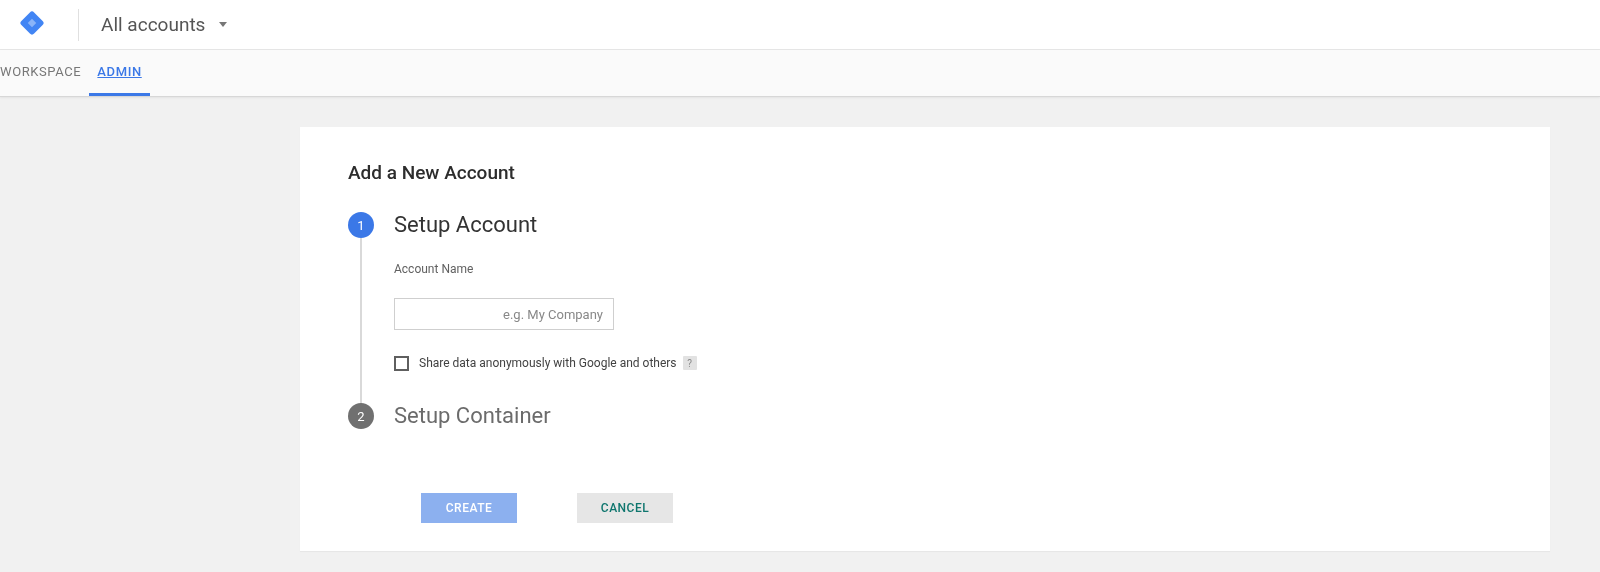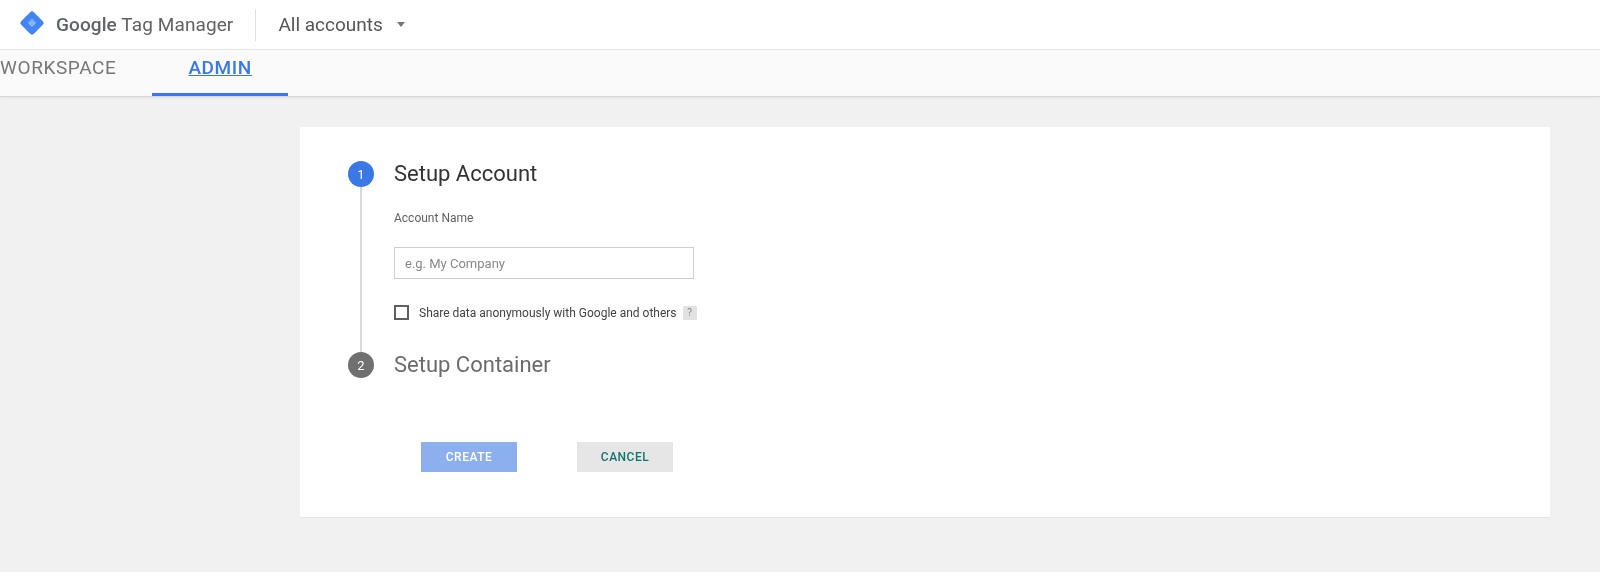--- a/index.html
+++ b/index.html
@@ -51,22 +51,22 @@
     .navbar {
       height: 47px;
       background: #fafafa;
       border-bottom: 1px solid #d7d7d7;
       display: flex;
       align-items: flex-end;
       padding-left: 0;
       box-shadow: 0 1px 2px rgba(0,0,0,0.06);
     }
     .nav-tab {
-      padding: 15px 36px 14px;
-      font-size: 19px;
+      padding: 15px 8px 14px;
+      font-size: 13px;
       letter-spacing: 0.6px;
       color: #777;
       cursor: pointer;
       border-bottom: 3px solid transparent;
       text-transform: uppercase;
     }
     .nav-tab.first { padding-left: 0; }
     .nav-tab.active {
       color: #3b78e7;
       border-bottom-color: #3b78e7;
@@ -127,33 +127,34 @@
       background: #d9d9d9;
       z-index: 1;
     }
     .field-label {
       font-size: 12px;
       color: #616161;
       margin-bottom: 22px;
       display: block;
     }
     .text-input {
-      width: 300px;
+      width: 220px;
       height: 32px;
       border: 1px solid #cfcfcf;
       padding: 0 10px;
       font-size: 13px;
       color: #333;
       margin-bottom: 26px;
       font-family: inherit;
+      text-align: right;
     }
     .text-input::placeholder { color: #888; }
     .checkbox-row {
       display: flex;
-      align-items: center;
+      align-items: flex-start;
       margin-bottom: 32px;
     }
     .checkbox {
       width: 15px; height: 15px;
       border: 2px solid #5f5f5f;
       margin-right: 10px;
       cursor: pointer;
       flex-shrink: 0;
     }
     .checkbox-label {
@@ -206,37 +207,35 @@
 <body>
 
 <div class="topbar">
   <div class="logo">
     <span class="logo-mark">
       <svg width="24" height="24" viewBox="0 0 24 24">
         <rect x="3" y="3" width="18" height="18" rx="3" transform="rotate(45 12 12)" fill="#4285F4"></rect>
         <rect x="9" y="9" width="6" height="6" transform="rotate(45 12 12)" fill="#8AB4F8"></rect>
       </svg>
     </span>
-    <span class="logo-text">
-      <span class="bold">Google</span><span> Tag Manager</span>
-    </span>
   </div>
   <div class="account-picker">
     <span>All accounts</span>
     <span class="caret"></span>
   </div>
 </div>
 
 <div class="navbar">
   <div class="nav-tab first">WORKSPACE</div>
   <div class="nav-tab active">ADMIN</div>
 </div>
 
 <div class="content">
   <div class="card">
+    <div class="card-title">Add a New Account</div>
 
     <div class="step">
       <div class="step-connector"></div>
       <div class="step-badge blue">1</div>
       <div class="step-body">
         <div class="step-title">Setup Account</div>
         <label class="field-label">Account Name</label>
         <input class="text-input" type="text" placeholder="e.g. My Company" style="">
         <div class="checkbox-row">
           <div class="checkbox"></div>

